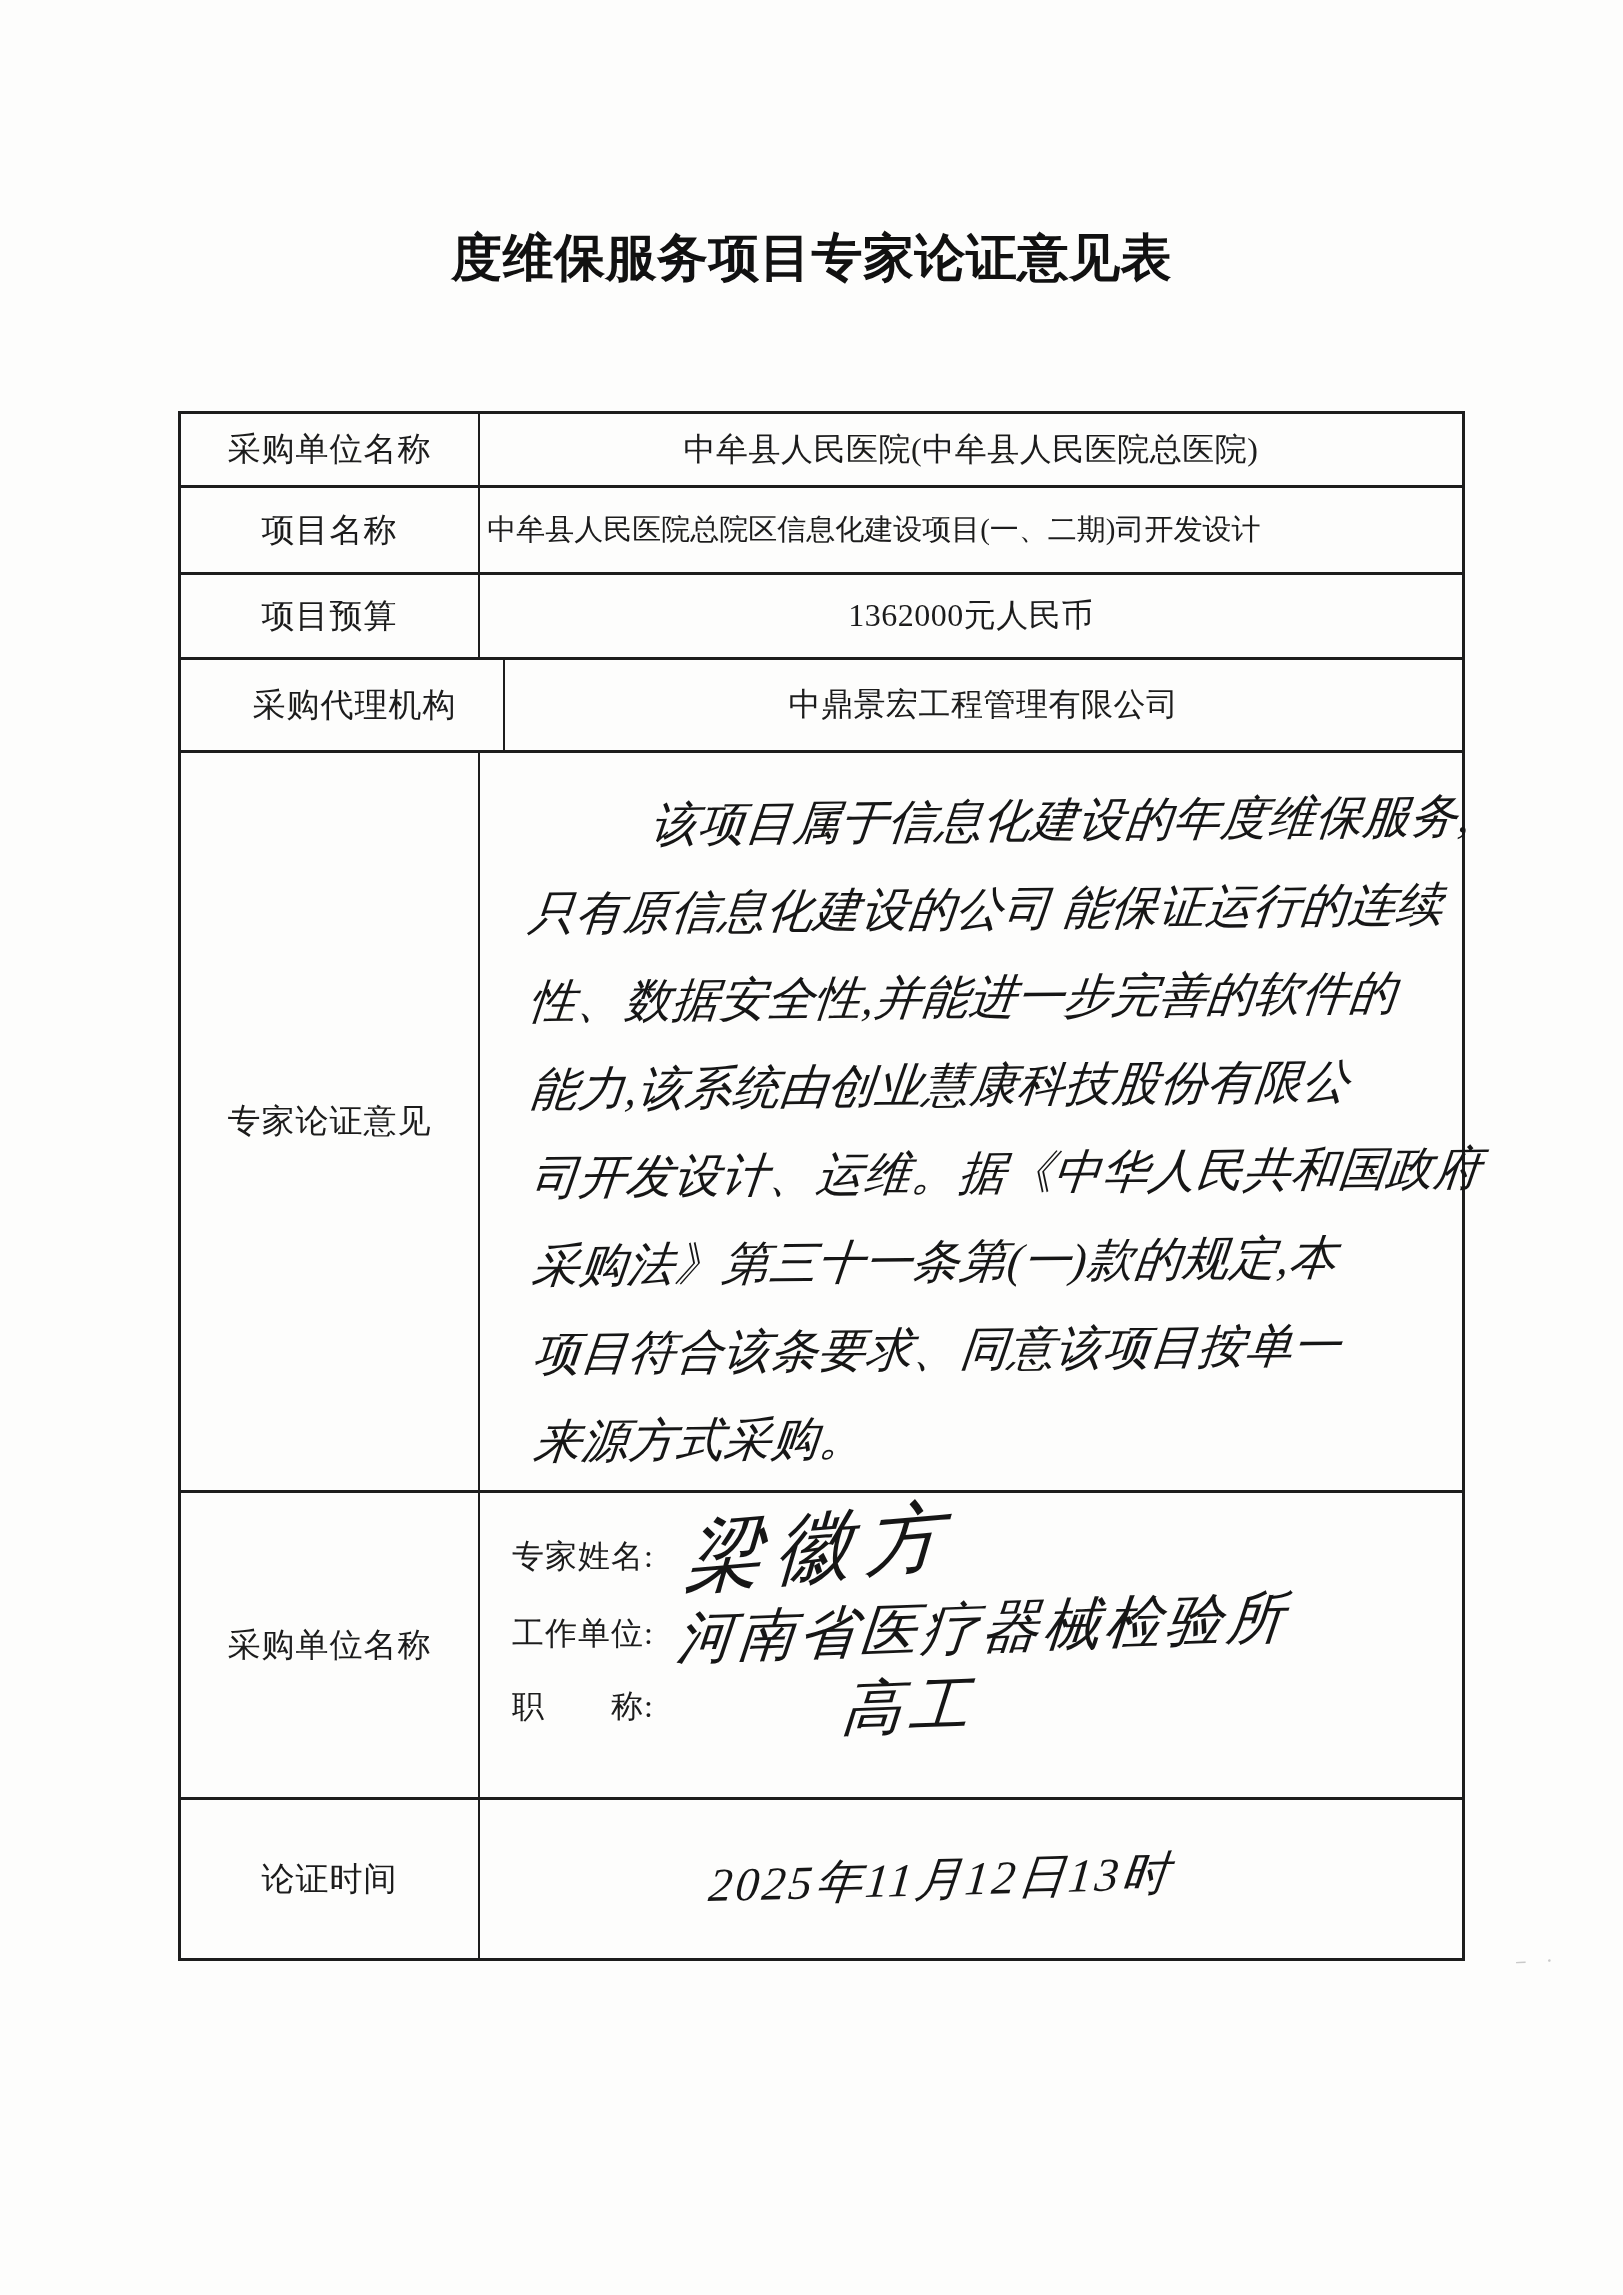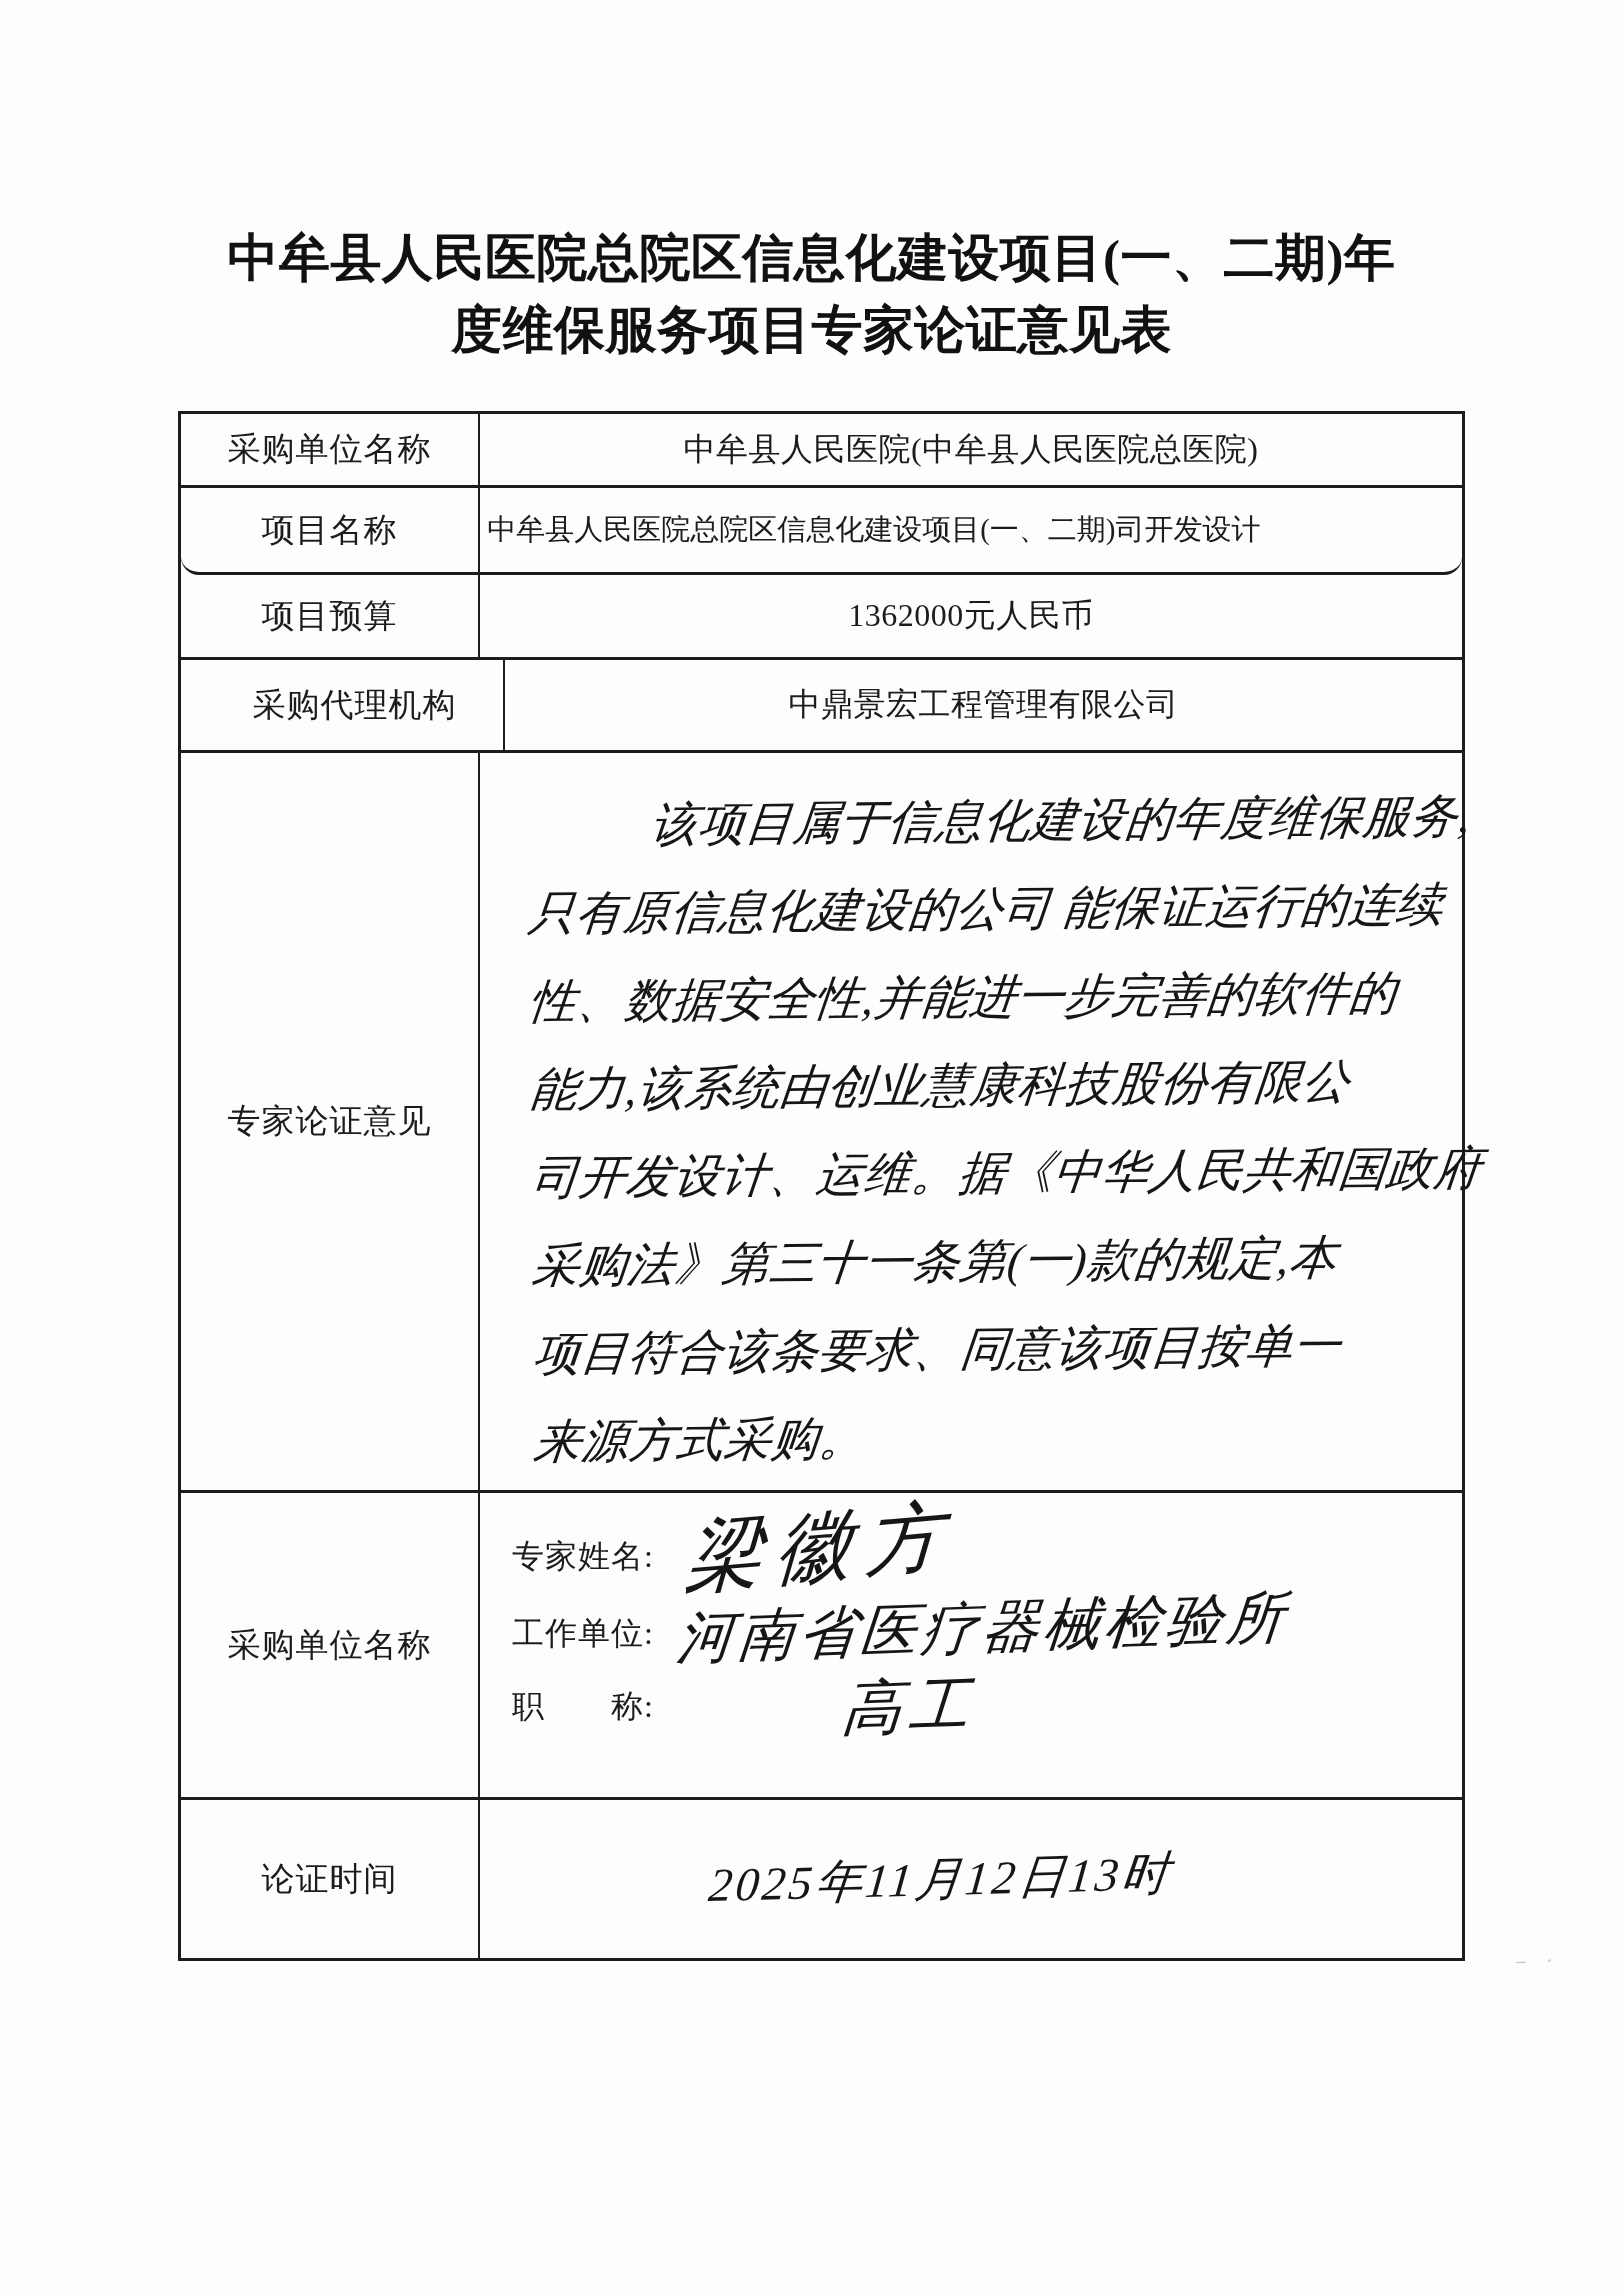--- a/index.html
+++ b/index.html
@@ -22,21 +22,21 @@
   
   .form-table{
     position:absolute;left:178px;top:411px;width:1287px;
     border:3.6px solid #1d1d1d;
     box-sizing:border-box;
     background:transparent;
   }
   .row{display:flex;box-sizing:border-box;border-bottom:3.1px solid #1d1d1d;}
   .row:last-child{border-bottom:none;}
   .r1{height:74px;}
-  .r2{height:87px;border-radius:18px;}
+  .r2{height:87px;}
   .r3{height:85px;}
   .r4{height:93px;padding-left:25px;}
   .r5{height:740px;}
   .r6{height:307px;}
   .r7{height:158px;}
   .cell{box-sizing:border-box;}
   .label-cell{
     width:299px;flex:0 0 299px;
     border-right:2.6px solid #1d1d1d;
     display:flex;align-items:center;justify-content:center;
@@ -104,21 +104,20 @@
     color:#c9c9c9;font-size:21.5px;letter-spacing:14.3px;
     transform:rotate(-2deg);
   }
 </style>
 </head>
 <body>
 
 <div class="page">
 
   <h1 class="title">
-    <span class="tl">中牟县人民医院总院区信息化建设项目(一、二期)年</span>
     <span class="tl">度维保服务项目专家论证意见表</span>
   </h1>
 
   <div class="form-table">
 
     <div class="row r1">
       <div class="cell label-cell">采购单位名称</div>
       <div class="cell value-cell">中牟县人民医院(中牟县人民医院总医院)</div>
     </div>
 

